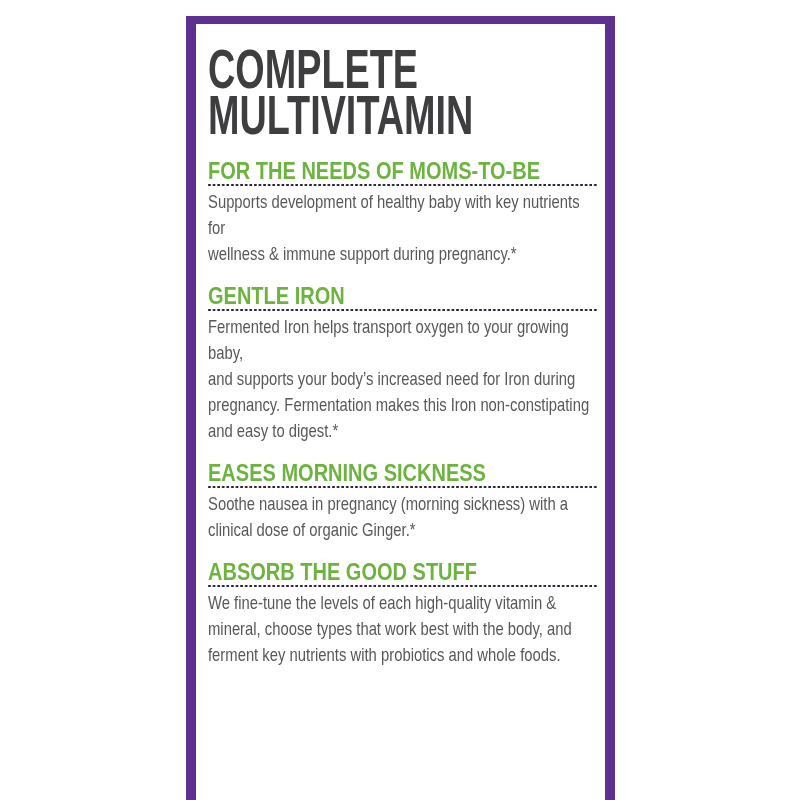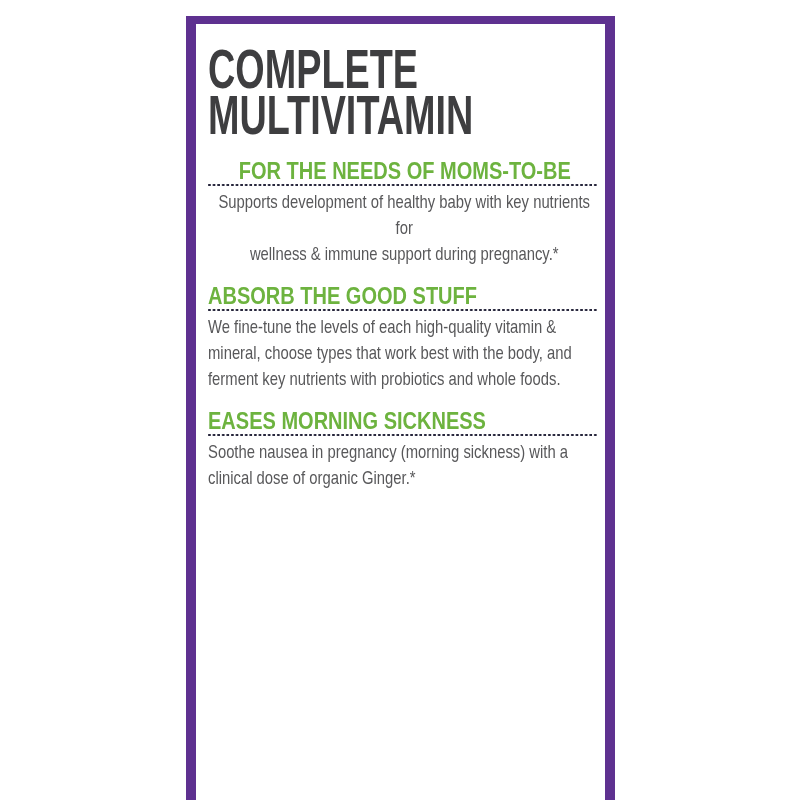--- a/index.html
+++ b/index.html
@@ -43,21 +43,21 @@
     line-height: 46px;
     font-weight: 700;
     color: #3e3e40;
     letter-spacing: 0px;
     white-space: pre-line;
     width: 148%;
     transform: scaleX(0.675);
     transform-origin: 0 0;
   }
   .sec { margin: 18px 0 0 0; }
-  .sec.first { margin-top: 22px; text-align: center; }
+  .sec.first { margin-top: 22px; }
   .heading {
     margin: 0;
     font-size: 23px;
     line-height: 22px;
     font-weight: 700;
     color: #6db33f;
     white-space: nowrap;
     width: 116%;
     transform: scaleX(0.87);
     transform-origin: 0 0;
@@ -92,31 +92,39 @@
 MULTIVITAMIN</h1>
 
       <section class="sec first">
         <h2 class="heading">FOR THE NEEDS OF MOMS-TO-BE</h2>
         <div class="dots"></div>
         <p class="body-text">Supports development of healthy baby with key nutrients for
 wellness &amp; immune support during pregnancy.*</p>
       </section>
 
 
+      <section class="sec">
+        <h2 class="heading">GENTLE IRON</h2>
+        <div class="dots"></div>
+        <p class="body-text">Fermented Iron helps transport oxygen to your growing baby,
+and supports your body’s increased need for Iron during
+pregnancy. Fermentation makes this Iron non-constipating
+and easy to digest.*</p>
+      </section>
+
+      <section class="sec">
+        <h2 class="heading">EASES MORNING SICKNESS</h2>
+        <div class="dots"></div>
+        <p class="body-text">Soothe nausea in pregnancy (morning sickness) with a
+clinical dose of organic Ginger.*</p>
+      </section>
 
       <section class="sec">
         <h2 class="heading">ABSORB THE GOOD STUFF</h2>
         <div class="dots"></div>
         <p class="body-text">We fine-tune the levels of each high-quality vitamin &amp;
 mineral, choose types that work best with the body, and
 ferment key nutrients with probiotics and whole foods.</p>
       </section>
 
-      <section class="sec">
-        <h2 class="heading">EASES MORNING SICKNESS</h2>
-        <div class="dots"></div>
-        <p class="body-text">Soothe nausea in pregnancy (morning sickness) with a
-clinical dose of organic Ginger.*</p>
-      </section>
-
     </div>
   </div>
 </div>
 
 </body></html>

